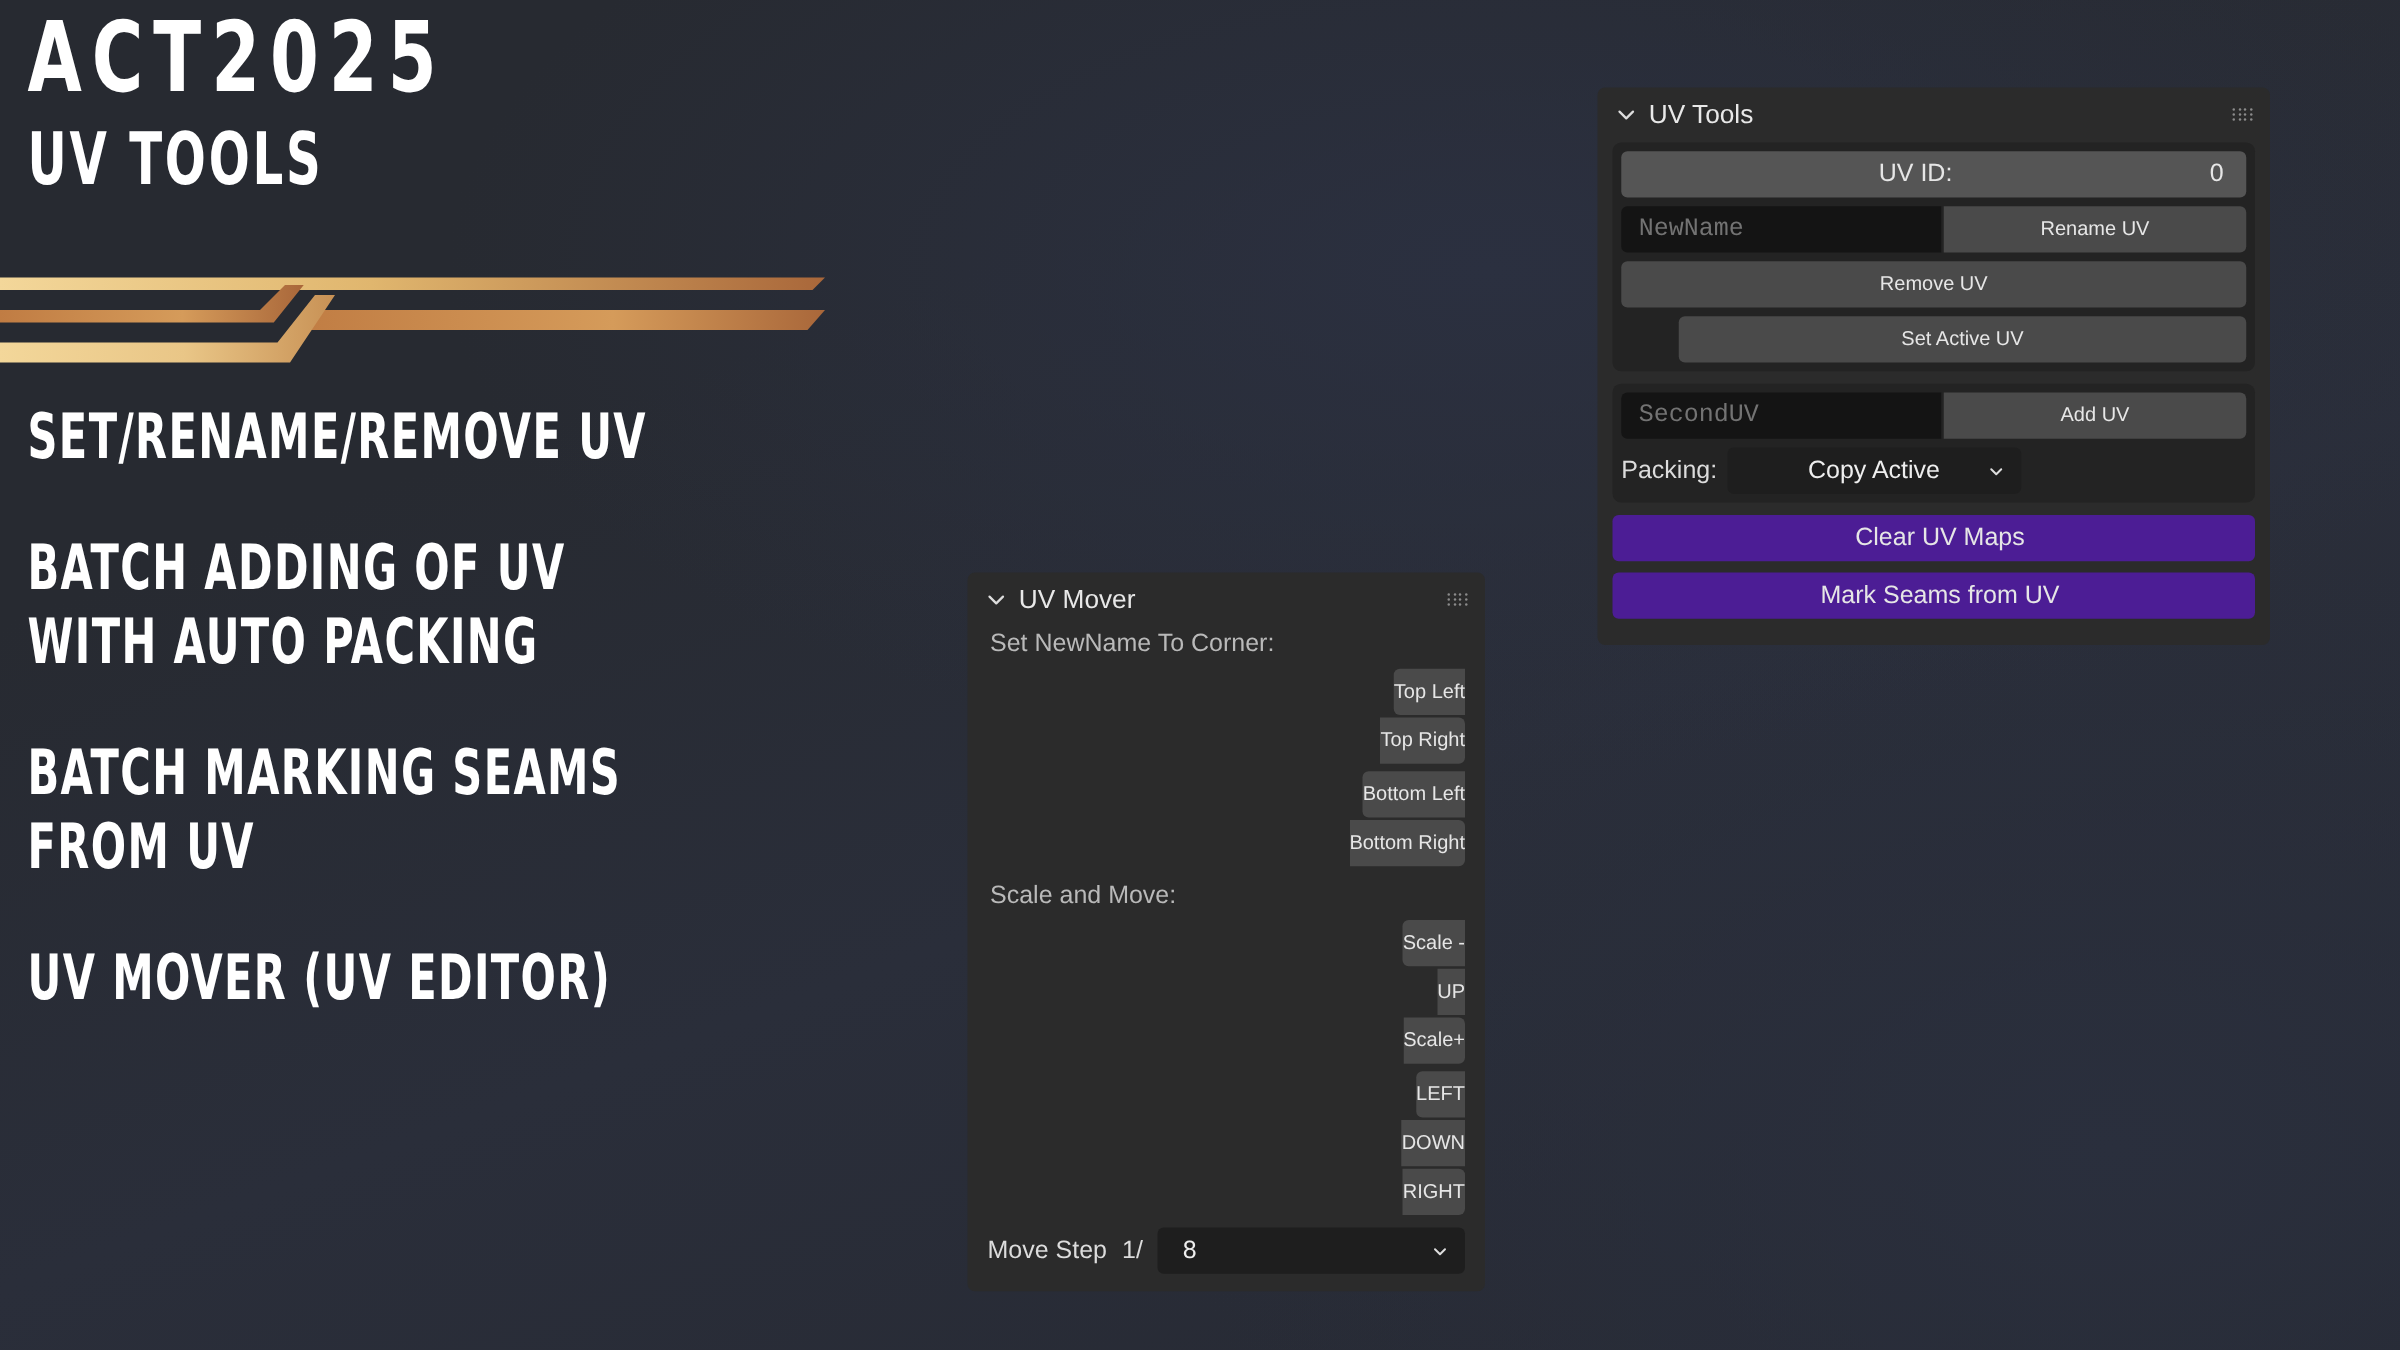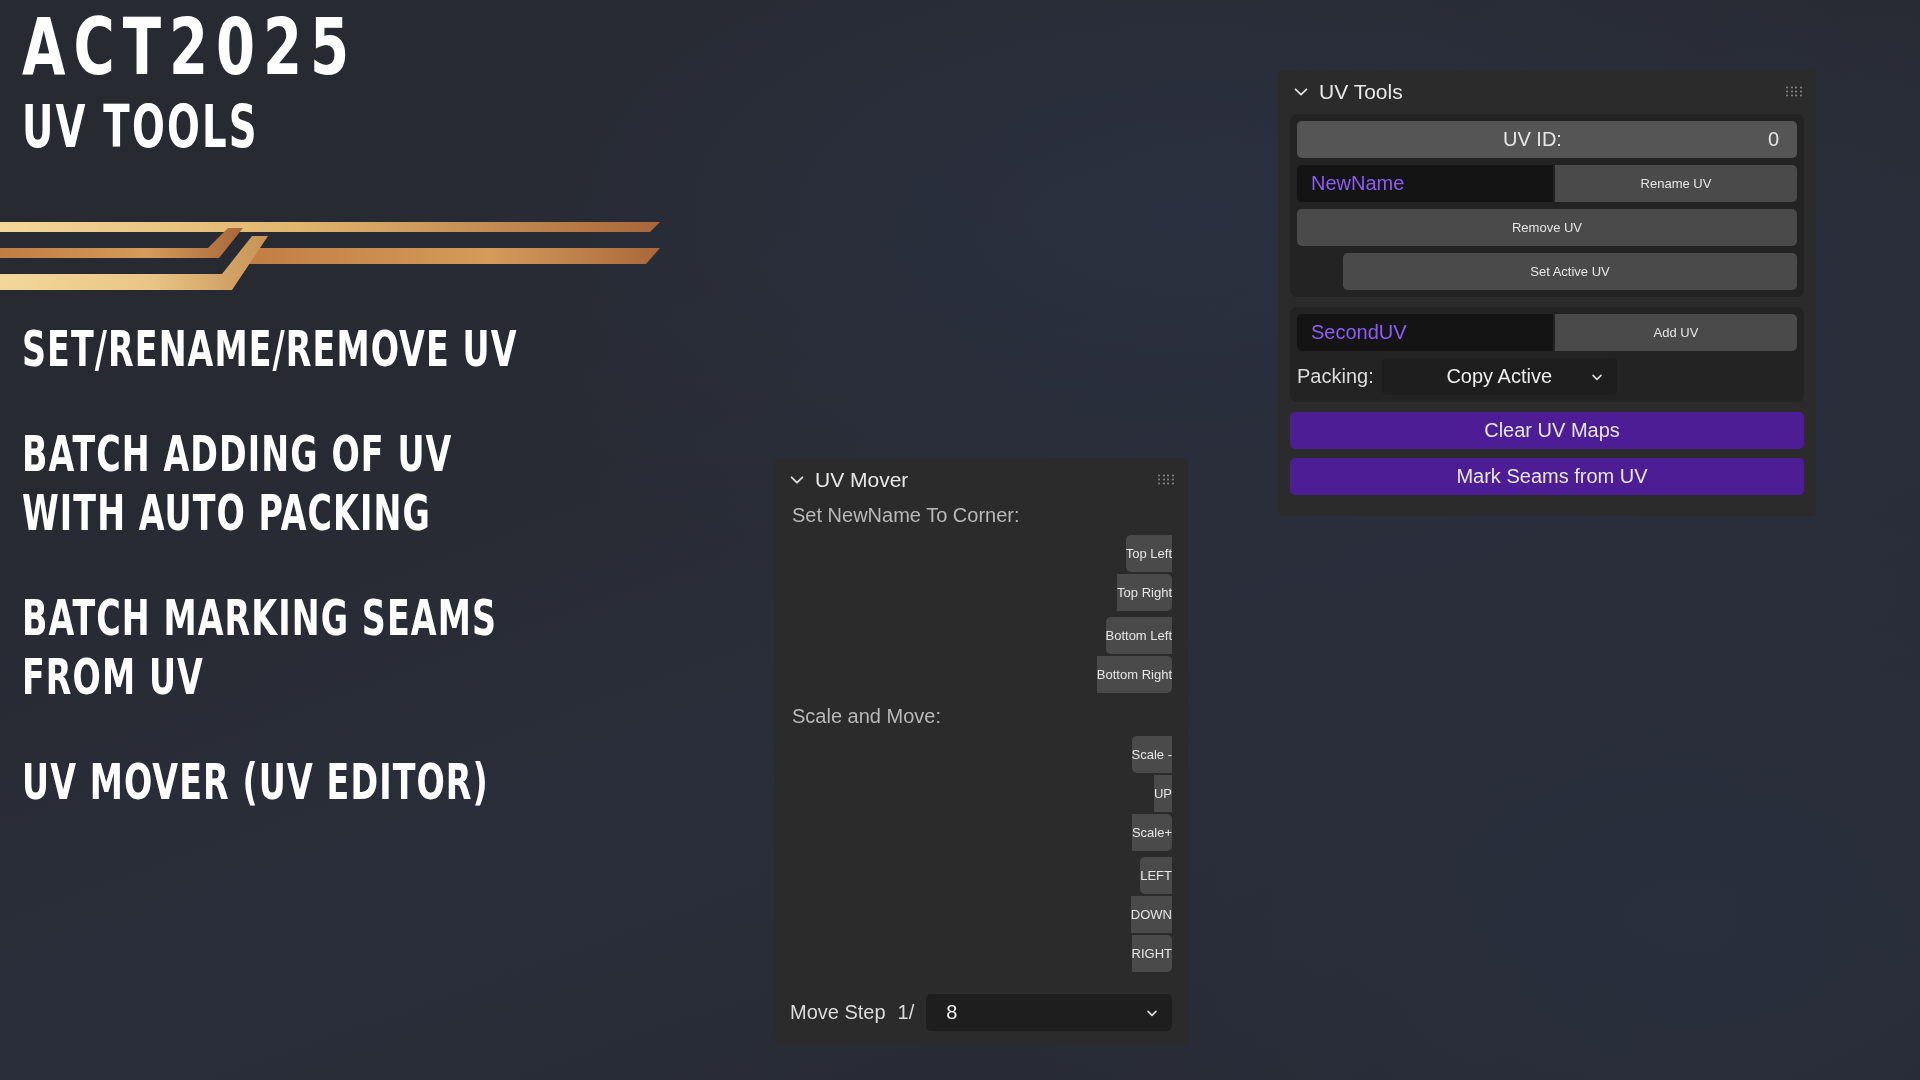--- a/index.html
+++ b/index.html
@@ -115,44 +115,45 @@
     padding:7px;
     margin:0 12px 10px 12px;
   }
 
   .row { display:flex; gap:2px; margin-bottom:7px;align-items:flex-end; }
   .row:last-child { margin-bottom:0;padding-left:46px; }
 
   .btn {
     background:#4a4a4a;
     color:#e6e6e6;
-    font-size:13px;
+    font-size:16px;
     height:37px;
     line-height:37px;
     text-align:center;
     border-radius:5px;
     flex:1;
     white-space:nowrap;
     overflow:hidden;
   }
   .btn.mid { border-radius:0; }
   .btn.l { border-radius:5px 0 0 5px; }
   .btn.r { border-radius:0 5px 5px 0; }
 
   .field {
     background:#141414;
-    color:#8b5cf6;
+    color:#737373;
     font-size:20px;
     height:37px;
     line-height:37px;
     padding-left:14px;
     border-radius:5px 0 0 5px;
     flex:1;
     overflow:hidden;
     white-space:nowrap;
+    font-family:Liberation Mono, monospace;
   }
 
   .valuefield {
     background:#555555;
     color:#e6e6e6;
     font-size:20px;
     height:37px;
     line-height:37px;
     border-radius:5px;
     display:flex;
@@ -376,21 +377,21 @@
       <div class="btn l">Scale -</div>
       <div class="btn mid">UP</div>
       <div class="btn r">Scale+</div>
     </div>
     <div class="row">
       <div class="btn l">LEFT</div>
       <div class="btn mid">DOWN</div>
       <div class="btn r">RIGHT</div>
     </div>
 
-    <div class="lblrow" style="margin-top:22px; gap:12px;">
+    <div class="lblrow" style="margin-top:10px; gap:12px;">
       <span class="txt">Move Step</span>
       <span class="txt">1/</span>
       <div class="dropdown" style="justify-content:flex-start; padding-left:20px;">
         <span>8</span>
         <svg class="dd-caret" viewBox="0 0 20 20">
           <path d="M5 8 L10 13 L15 8" stroke="#dddddd" stroke-width="2" fill="none" stroke-linecap="round" stroke-linejoin="round"></path>
         </svg>
       </div>
     </div>
   </div>

